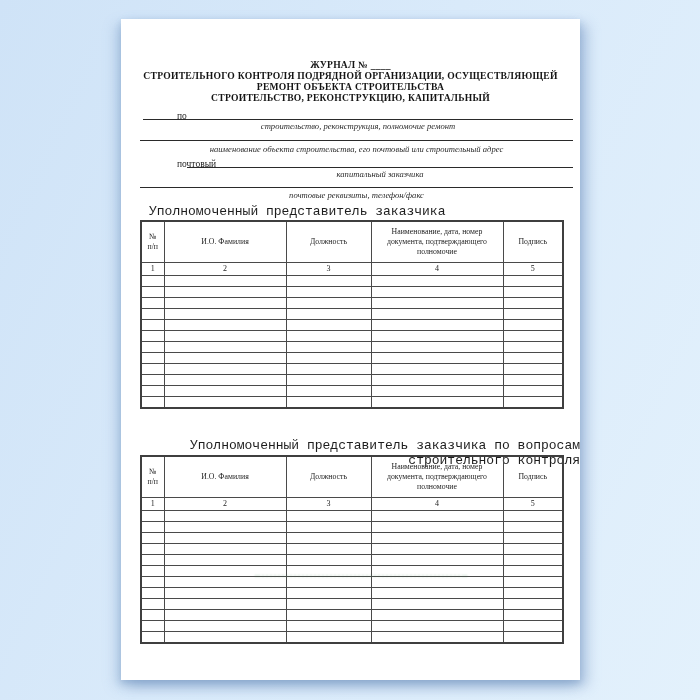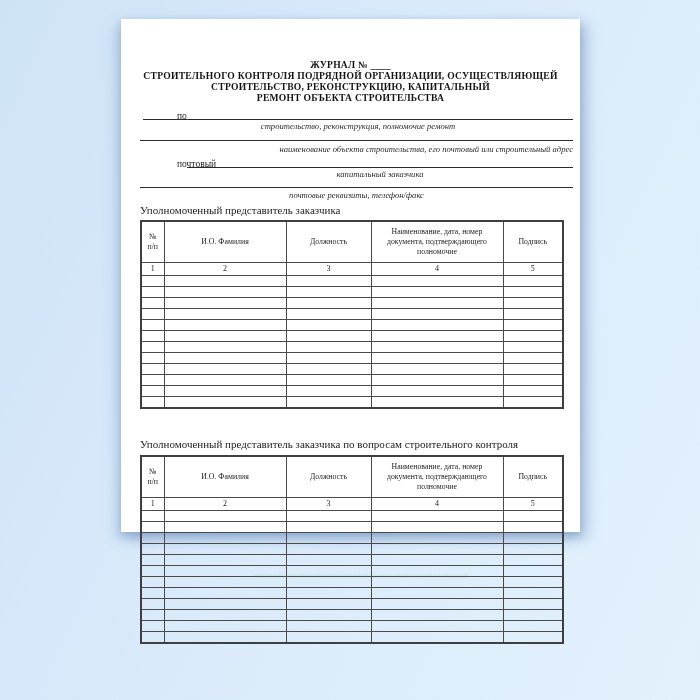--- a/index.html
+++ b/index.html
@@ -8,21 +8,21 @@
     overflow: hidden;
     font-family: "Liberation Serif", "DejaVu Serif", serif;
   }
   .backdrop {
     position: absolute; left: 0; top: 0;
     width: 700px; height: 700px;
     background: linear-gradient(115deg, #cfe3f7 0%, #d9eafa 45%, #e3f1fc 100%);
   }
   .page {
     position: absolute; left: 121px; top: 19px;
-    width: 459px; height: 513px;
+    width: 459px; height: 661px;
     background: #ffffff;
     box-shadow: 7px 6px 12px rgba(110, 145, 190, 0.45),
                 -5px 6px 12px rgba(110, 145, 190, 0.35),
                 0 3px 6px rgba(110, 145, 190, 0.3);
     color: #1d1d1d;
   }
   .title-block {
     position: absolute; left: 10px; right: 10px; top: 40px;
     text-align: center;
     font-weight: bold;
@@ -43,23 +43,24 @@
   }
   .field-caption {
     position: absolute;
     text-align: center;
     font-style: italic;
     font-size: 8.6px;
     color: #2b2b2b;
     white-space: nowrap;
   }
   .section-caption {
-    position: absolute; left: 19px;
-    font-size: 11px;
+    position: absolute; left: 28px;
+    font-size: 13px;
     color: #1d1d1d;
+    font-family: Liberation Mono, monospace;
   }
   .form-table {
     position: absolute; left: 19px;
     width: 422px;
     border-collapse: collapse;
     table-layout: fixed;
     border: 2px solid #3f3f3f;
   }
   .form-table th, .form-table td {
     border: 1px solid #4a4a4a;
@@ -88,30 +89,30 @@
 </head>
 <body>
 
 <div class="backdrop"></div>
 
 <div class="page">
 
   <div class="title-block">
     <div>ЖУРНАЛ № ____</div>
     <div>СТРОИТЕЛЬНОГО КОНТРОЛЯ ПОДРЯДНОЙ ОРГАНИЗАЦИИ, ОСУЩЕСТВЛЯЮЩЕЙ</div>
+    <div>РЕМОНТ ОБЪЕКТА СТРОИТЕЛЬСТВА</div>
     <div>СТРОИТЕЛЬСТВО, РЕКОНСТРУКЦИЮ, КАПИТАЛЬНЫЙ</div>
-    <div>РЕМОНТ ОБЪЕКТА СТРОИТЕЛЬСТВА</div>
   </div>
 
   <span class="field-label" style="left:8px; top:92px;">по</span>
   <div class="field-line" style="left:22px; right:7px; top:88px; height:12px;"></div>
   <div class="field-caption" style="left:22px; right:7px; top:102px;">строительство, реконструкция, полномочие ремонт</div>
 
   <div class="field-line" style="left:19px; right:7px; top:108px; height:13px;"></div>
-  <div class="field-caption" style="left:19px; right:7px; top:125px;text-align:right;">наименование объекта строительства, его  почтовый или строительный адрес</div>
+  <div class="field-caption" style="left:19px; right:7px; top:125px;">наименование объекта строительства, его  почтовый или строительный адрес</div>
 
   <span class="field-label" style="left:8px; top:140px;">почтовый</span>
   <div class="field-line" style="left:66px; right:7px; top:136px; height:12px;"></div>
   <div class="field-caption" style="left:66px; right:7px; top:150px;">капитальный заказчика</div>
 
   <div class="field-line" style="left:19px; right:7px; top:155px; height:13px;"></div>
   <div class="field-caption" style="left:19px; right:7px; top:171px;">почтовые реквизиты, телефон/факс</div>
 
   <div class="section-caption" style="top:185px;">Уполномоченный представитель заказчика</div>
 

